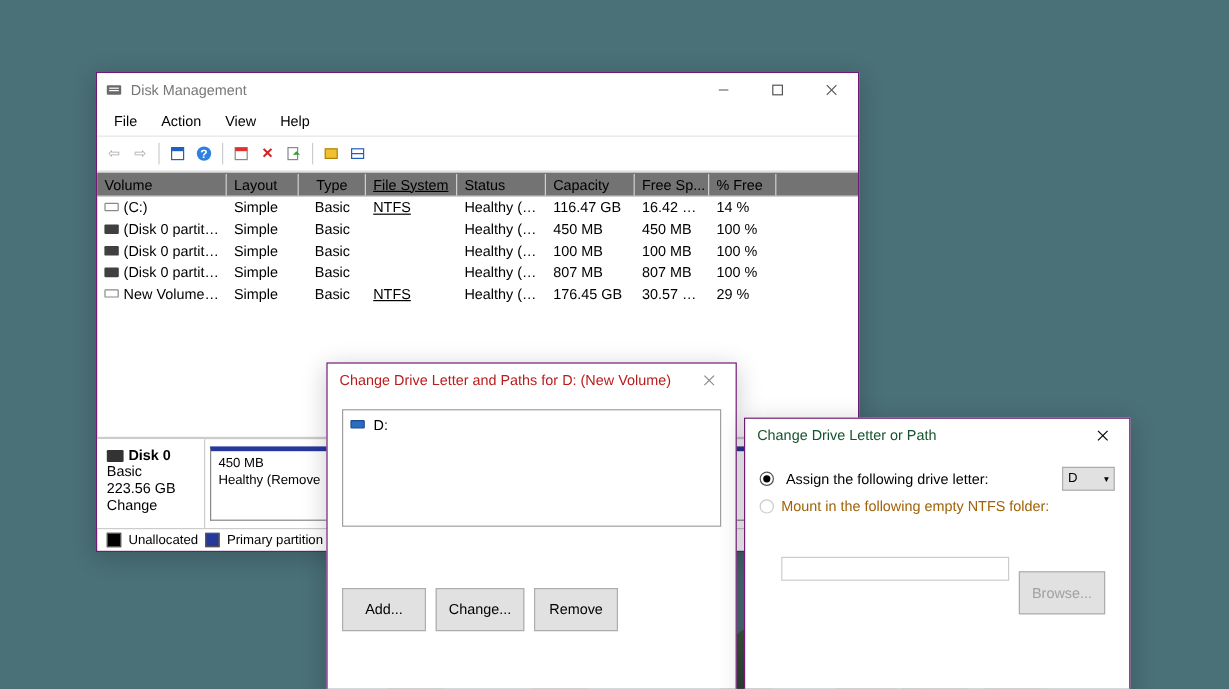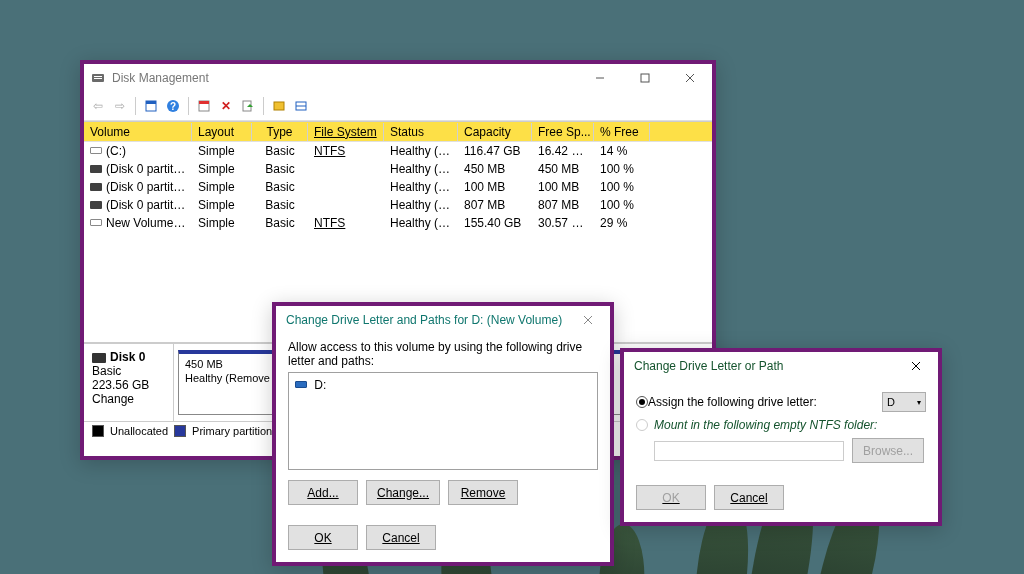--- a/index.html
+++ b/index.html
@@ -23,21 +23,21 @@
   .leaf1 { left: 320px; width: 45px; height: 90px; transform: rotate(-8deg); }
   .leaf2 { left: 440px; width: 50px; height: 80px; transform: rotate(-4deg); }
   .leaf3 { left: 600px; width: 45px; height: 70px; transform: rotate(2deg); }
   .leaf4 { left: 700px; width: 50px; height: 100px; transform: rotate(6deg); }
   .leaf5 { left: 760px; width: 55px; height: 130px; transform: rotate(10deg); }
   .leaf6 { left: 830px; width: 50px; height: 110px; transform: rotate(14deg); }
 
   .window {
     position: absolute;
     background: #fff;
-    border: 4px solid #701a75;
+    border: 1px solid #701a75;
     box-shadow: 0 4px 20px rgba(0,0,0,0.2);
   }
 
   
   .dm-window {
     left: 80px;
     top: 60px;
     width: 636px;
     height: 400px;
     display: flex;
@@ -90,21 +90,21 @@
   .volume-table {
     border-top: 1px solid #ccc;
     border-bottom: 1px solid #ccc;
     flex: 0 0 auto;
   }
   .vt-head, .vt-row {
     display: flex;
     align-items: center;
   }
   .vt-head {
-    background: #fde047;
+    background: #737373;
     border-bottom: 1px solid #e0e0e0;
     font-weight: normal;
     height: 20px;
   }
   .vt-head .col {
     border-right: 1px solid #d0d0d0;
     padding: 2px 6px;
     overflow: hidden;
     white-space: nowrap;
   }
@@ -178,44 +178,45 @@
   
   .dlg1 {
     left: 272px;
     top: 302px;
     width: 342px;
     background: #fff;
   }
   .dlg-titlebar {
     display:flex;align-items:center;height:28px;
     padding: 0 2px 0 10px;
-    color:#0f766e;
+    color:#b91c1c;
   }
   .dlg-titlebar .title { flex:1; font-size:12px; }
   .dlg-titlebar .close {
     width:40px;height:26px;display:flex;align-items:center;justify-content:center;
   }
   .dlg-body { padding: 6px 12px 12px 12px; }
   .listbox {
     border:1px solid #a0a0a0;
     height: 98px;
     padding:4px;
     background:#fff;
     margin-top:4px;
   }
   .listitem { padding: 1px 2px; }
-  .btnrow { display:flex; gap:8px; margin-top:10px;text-decoration:underline; }
+  .btnrow { display:flex; gap:8px; margin-top:10px; }
   .btnrow.right { justify-content: flex-start; }
   .btn {
-    min-width:70px;height:25px;
+    min-width:70px;height:36px;
     border:1px solid #adadad;
     background:#e1e1e1;
     padding:0 10px;
     display:inline-flex;align-items:center;justify-content:center;
     font-size:12px;
+    margin-top:41px;
   }
   .btn.disabled { color:#a0a0a0; }
 
   
   .dlg2 {
     left: 620px;
     top: 348px;
     width: 322px;
     background:#fff;
   }
@@ -228,21 +229,21 @@
   .radio.unchecked { border-color:#ccc; }
   .dropdown {
     width:44px;height:20px;border:1px solid #adadad;
     background:#e1e1e1;
     display:inline-flex;align-items:center;justify-content:space-between;
     padding:0 4px;font-size:11px;
   }
   .textbox {
     border:1px solid #ccc;height:20px;width:190px;background:#fff;
   }
-  .disabled-text { color:#14532d;font-style:italic; }
+  .disabled-text { color:#a16207; }
 </style>
 </head>
 <body>
 
 <div class="leaf leaf1"></div>
 <div class="leaf leaf2"></div>
 <div class="leaf leaf3"></div>
 <div class="leaf leaf4"></div>
 <div class="leaf leaf5"></div>
 <div class="leaf leaf6"></div>
@@ -270,20 +271,26 @@
         </div>
       <div class="winbtn close">
           <svg width="10" height="10">
             <line x1="1" y1="1" x2="9" y2="9" stroke="#555" stroke-width="1"></line>
             <line x1="9" y1="1" x2="1" y2="9" stroke="#555" stroke-width="1"></line>
           </svg>
         </div>
     </div>
   </div>
 
+  <div class="menubar">
+    <div class="menuitem">File</div>
+    <div class="menuitem">Action</div>
+    <div class="menuitem">View</div>
+    <div class="menuitem">Help</div>
+  </div>
 
   <div class="toolbar">
     <div class="tbtn" style="color:#aaa">⇦</div>
     <div class="tbtn" style="color:#aaa">⇨</div>
     <div class="tdiv"></div>
     <div class="tbtn">
         <svg width="14" height="14">
           <rect x="2" y="2" width="10" height="10" fill="none" stroke="#2060c0" stroke-width="1"></rect>
           <rect x="2" y="2" width="10" height="3" fill="#2060c0"></rect>
         </svg>
@@ -373,21 +380,21 @@
           <div class="col col-cap">807 MB</div>
           <div class="col col-fre">807 MB</div>
           <div class="col col-pct">100 %</div>
         </div>
         <div class="vt-row">
           <div class="col col-vol"><span class="drive-icon light"></span>New Volume (...</div>
           <div class="col col-lay">Simple</div>
           <div class="col col-typ">Basic</div>
           <div class="col col-fs">NTFS</div>
           <div class="col col-sta">Healthy (P...</div>
-          <div class="col col-cap">155.40 GB</div>
+          <div class="col col-cap">176.45 GB</div>
           <div class="col col-fre">30.57 GB</div>
           <div class="col col-pct">29 %</div>
         </div>
       </div>
     <div class="vt-body-space"></div>
   </div>
 
   <div class="graphical">
     <div class="disk-head">
       <div><span class="dicon"></span><b>Disk 0</b></div>
@@ -425,21 +432,20 @@
   <div class="dlg-titlebar">
     <span class="title">Change Drive Letter and Paths for D: (New Volume)</span>
     <div class="close">
         <svg width="10" height="10">
           <line x1="1" y1="1" x2="9" y2="9" stroke="#888" stroke-width="1"></line>
           <line x1="9" y1="1" x2="1" y2="9" stroke="#888" stroke-width="1"></line>
         </svg>
       </div>
   </div>
   <div class="dlg-body">
-    <div>Allow access to this volume by using the following drive letter and paths:</div>
     <div class="listbox">
       <div class="listitem">
         <span class="drive-icon blue"></span>
         <span>D:</span>
       </div>
     </div>
     <div class="btnrow">
       <div class="btn">Add...</div>
       <div class="btn">Change...</div>
       <div class="btn">Remove</div>
@@ -456,21 +462,21 @@
     <span class="title">Change Drive Letter or Path</span>
     <div class="close">
         <svg width="10" height="10">
           <line x1="1" y1="1" x2="9" y2="9" stroke="#000" stroke-width="1"></line>
           <line x1="9" y1="1" x2="1" y2="9" stroke="#000" stroke-width="1"></line>
         </svg>
       </div>
   </div>
   <div class="dlg-body">
     <div class="radiorow" style="justify-content:space-between">
-      <div style="display:flex;align-items:center;gap:0">
+      <div style="display:flex;align-items:center;gap:10px">
         <span class="radio checked"></span>
         <span>Assign the following drive letter:</span>
       </div>
       <div class="dropdown">
         <span>D</span>
         <span style="font-size:8px">▾</span>
       </div>
     </div>
     <div class="radiorow">
       <span class="radio unchecked"></span>

